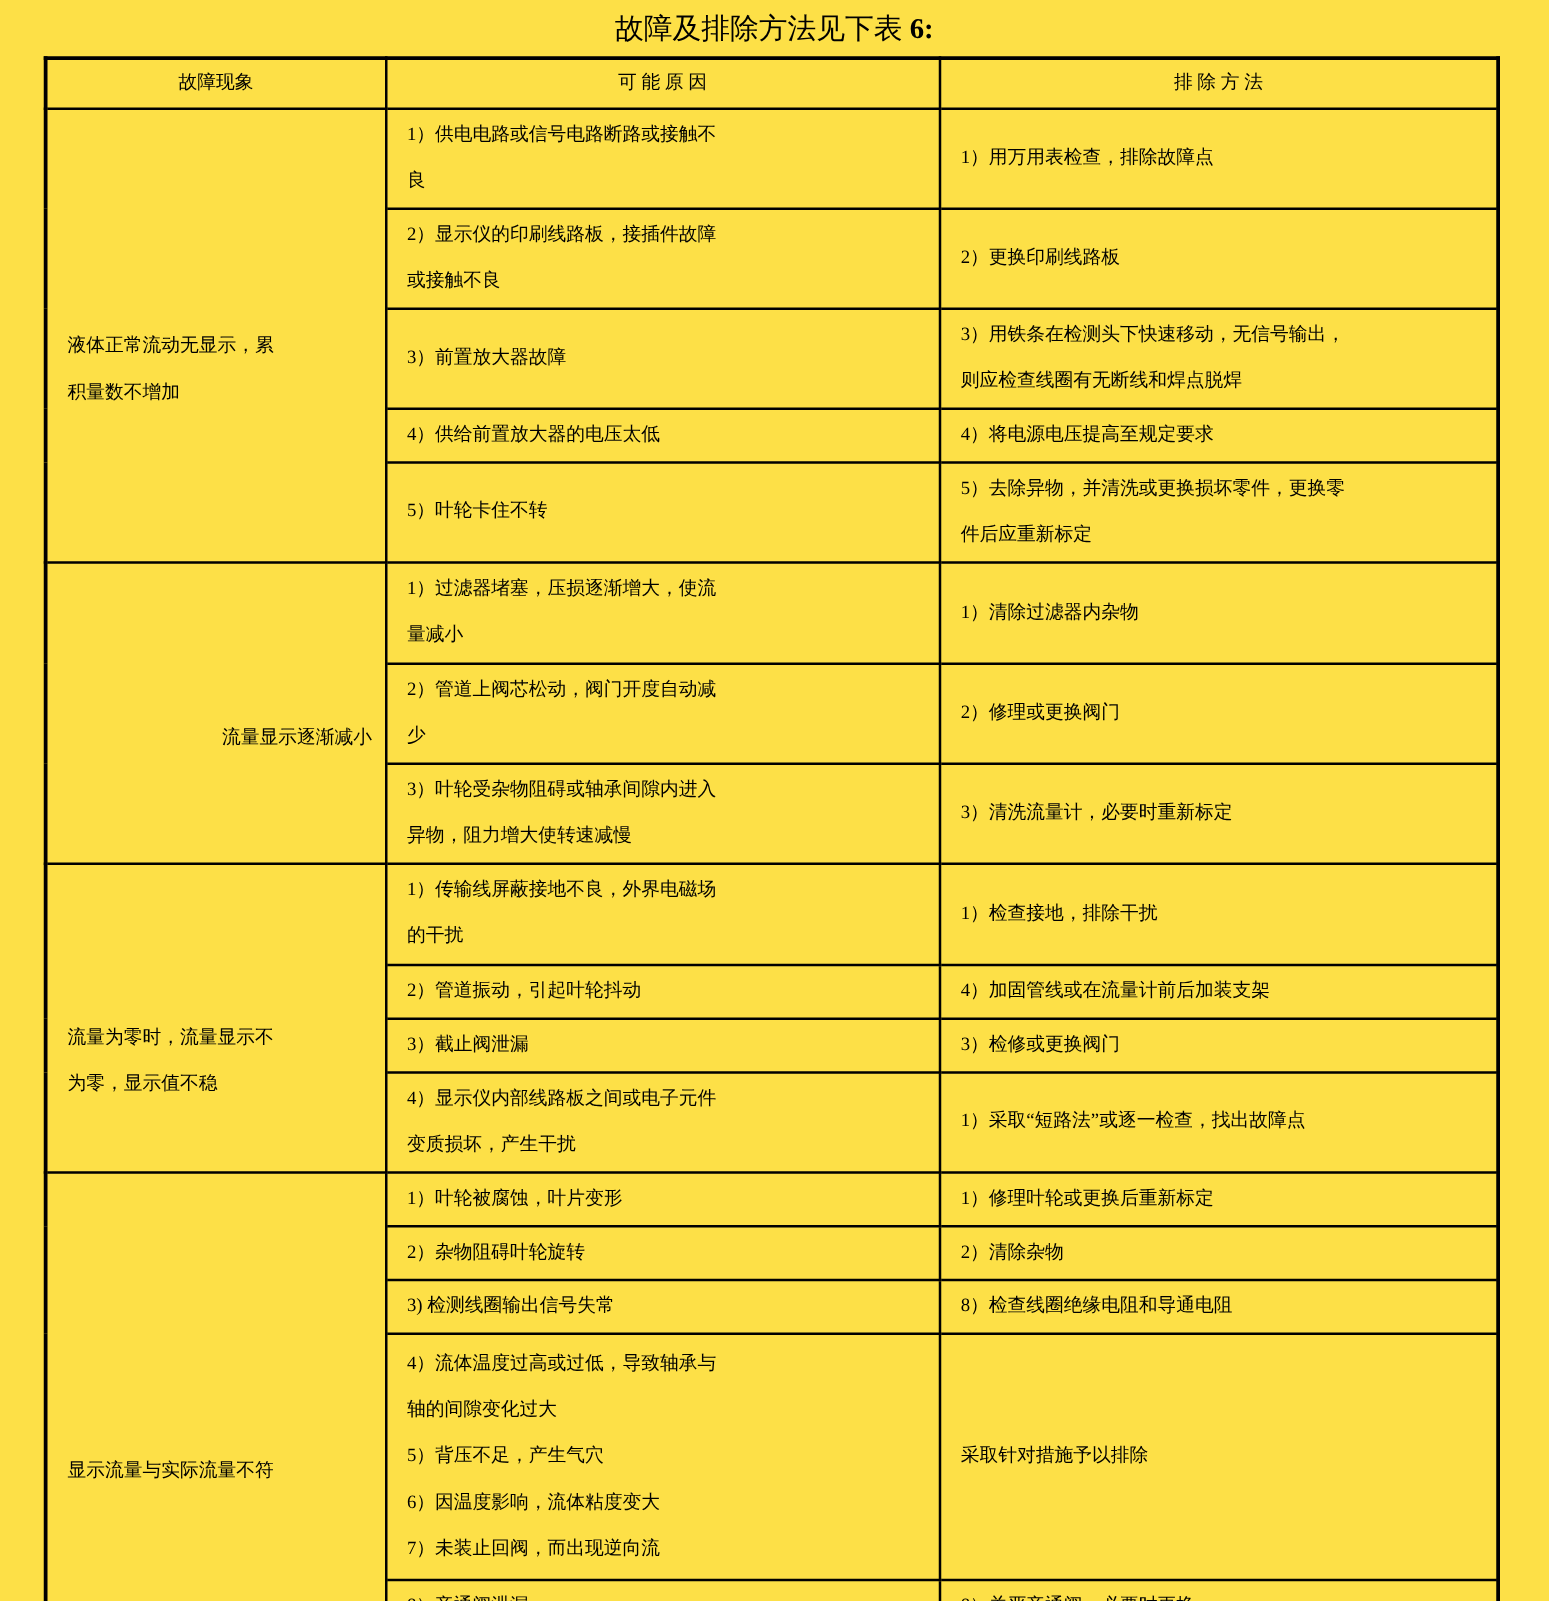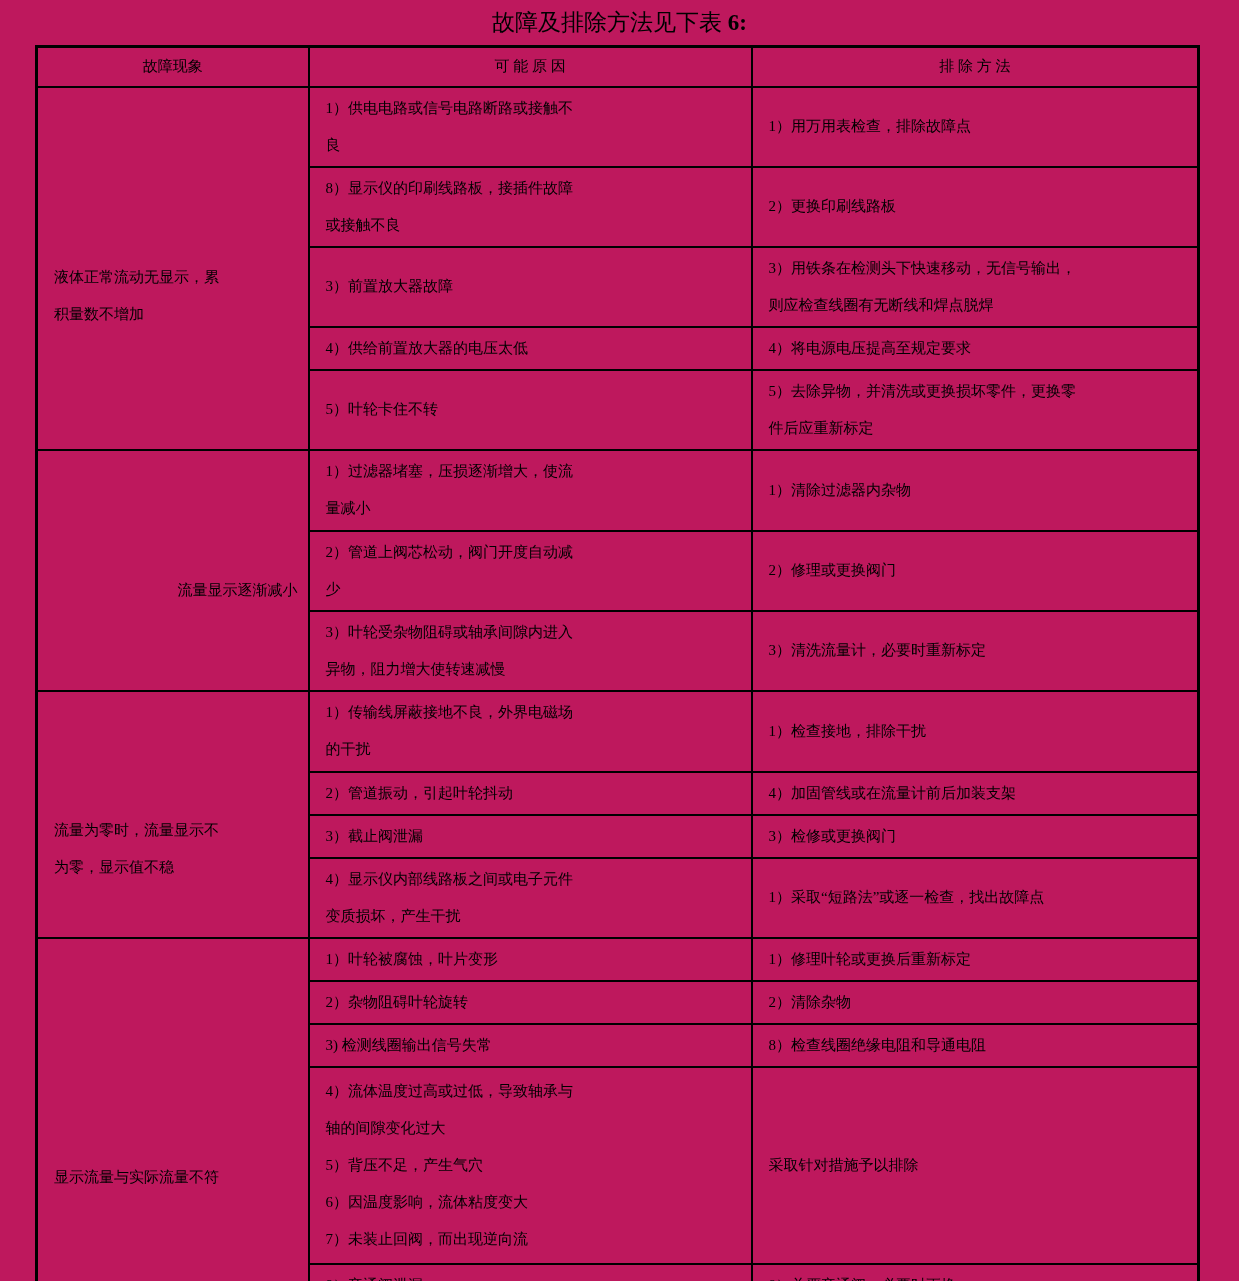--- a/index.html
+++ b/index.html
@@ -3,21 +3,21 @@
 <meta charset="utf-8">
 <style>
   html, body {
     margin: 0;
     padding: 0;
     background: #ffffff;
   }
   .page {
     width: 1239px;
     height: 1281px;
-    background: #be185d;
+    background: #fde047;
     font-family: "Liberation Serif", "DejaVu Serif", serif;
     color: #000000;
     overflow: hidden;
   }
   .doc-title {
     margin-top: 8px;
     width: 1239px;
     text-align: center;
     font-size: 23px;
     line-height: 30px;
@@ -81,21 +81,21 @@
     </tr>
 
     <tr style="height:75px">
       <td rowspan="5" class="phen-s1">液体正常流动无显示，累
 积量数不增加</td>
       <td>1）供电电路或信号电路断路或接触不
 良</td>
       <td>1）用万用表检查，排除故障点</td>
     </tr>
     <tr style="height:80px">
-      <td>8）显示仪的印刷线路板，接插件故障
+      <td>2）显示仪的印刷线路板，接插件故障
 或接触不良</td>
       <td>2）更换印刷线路板</td>
     </tr>
     <tr style="height:80px">
       <td>3）前置放大器故障</td>
       <td>3）用铁条在检测头下快速移动，无信号输出，
 则应检查线圈有无断线和焊点脱焊</td>
     </tr>
     <tr style="height:42px">
       <td>4）供给前置放大器的电压太低</td>

